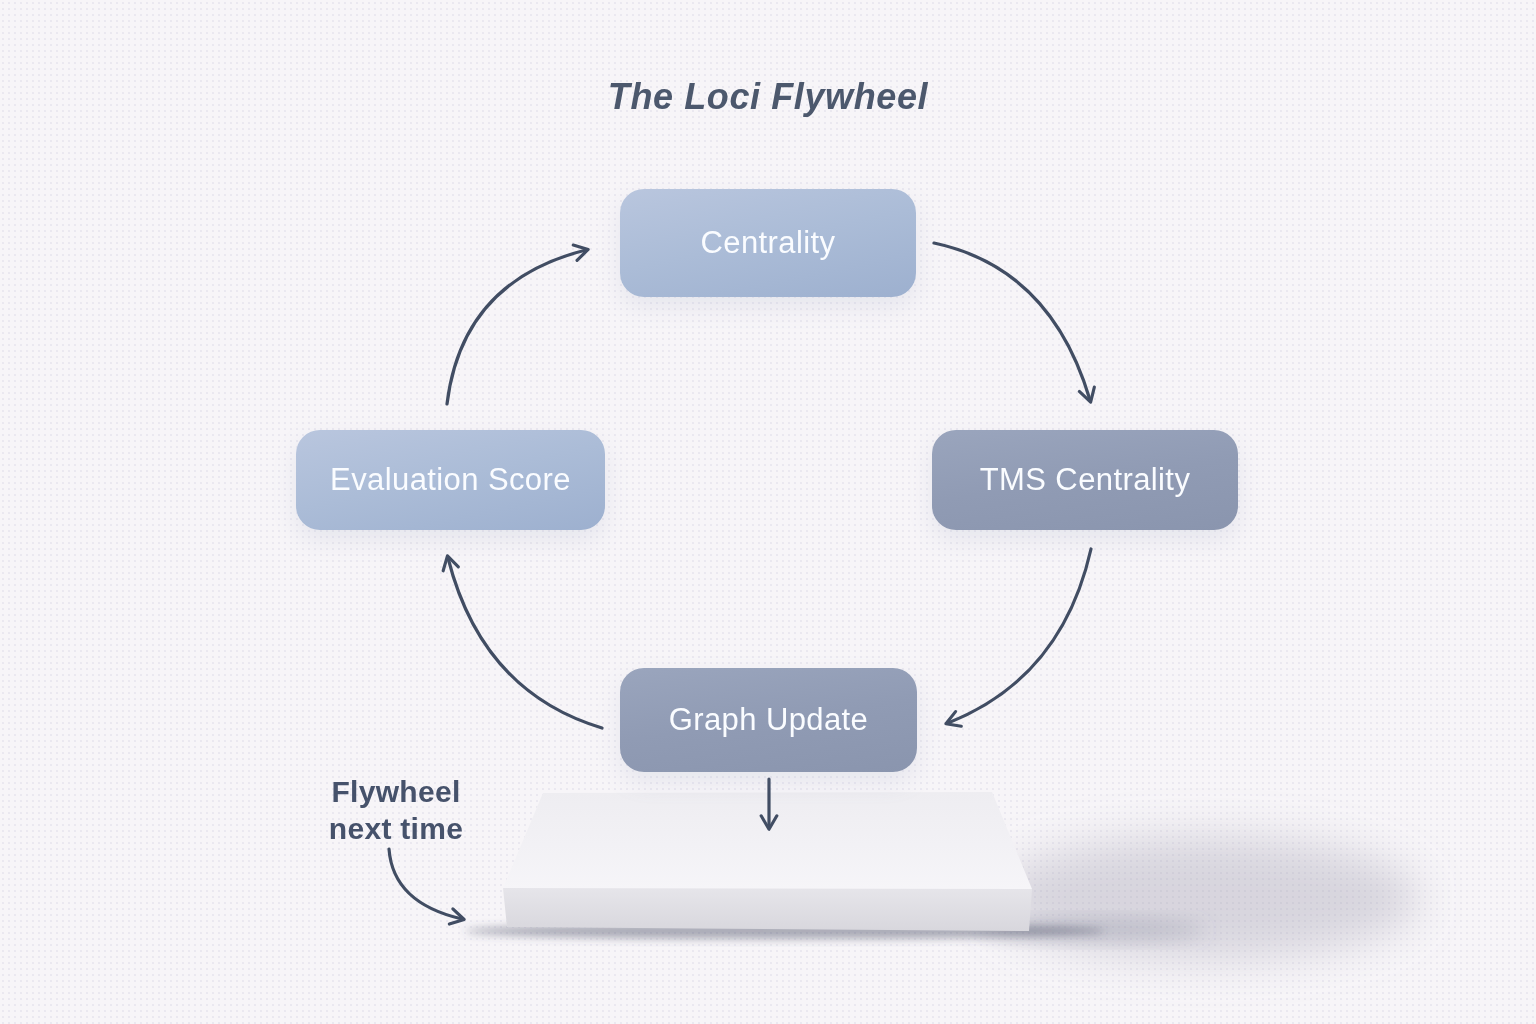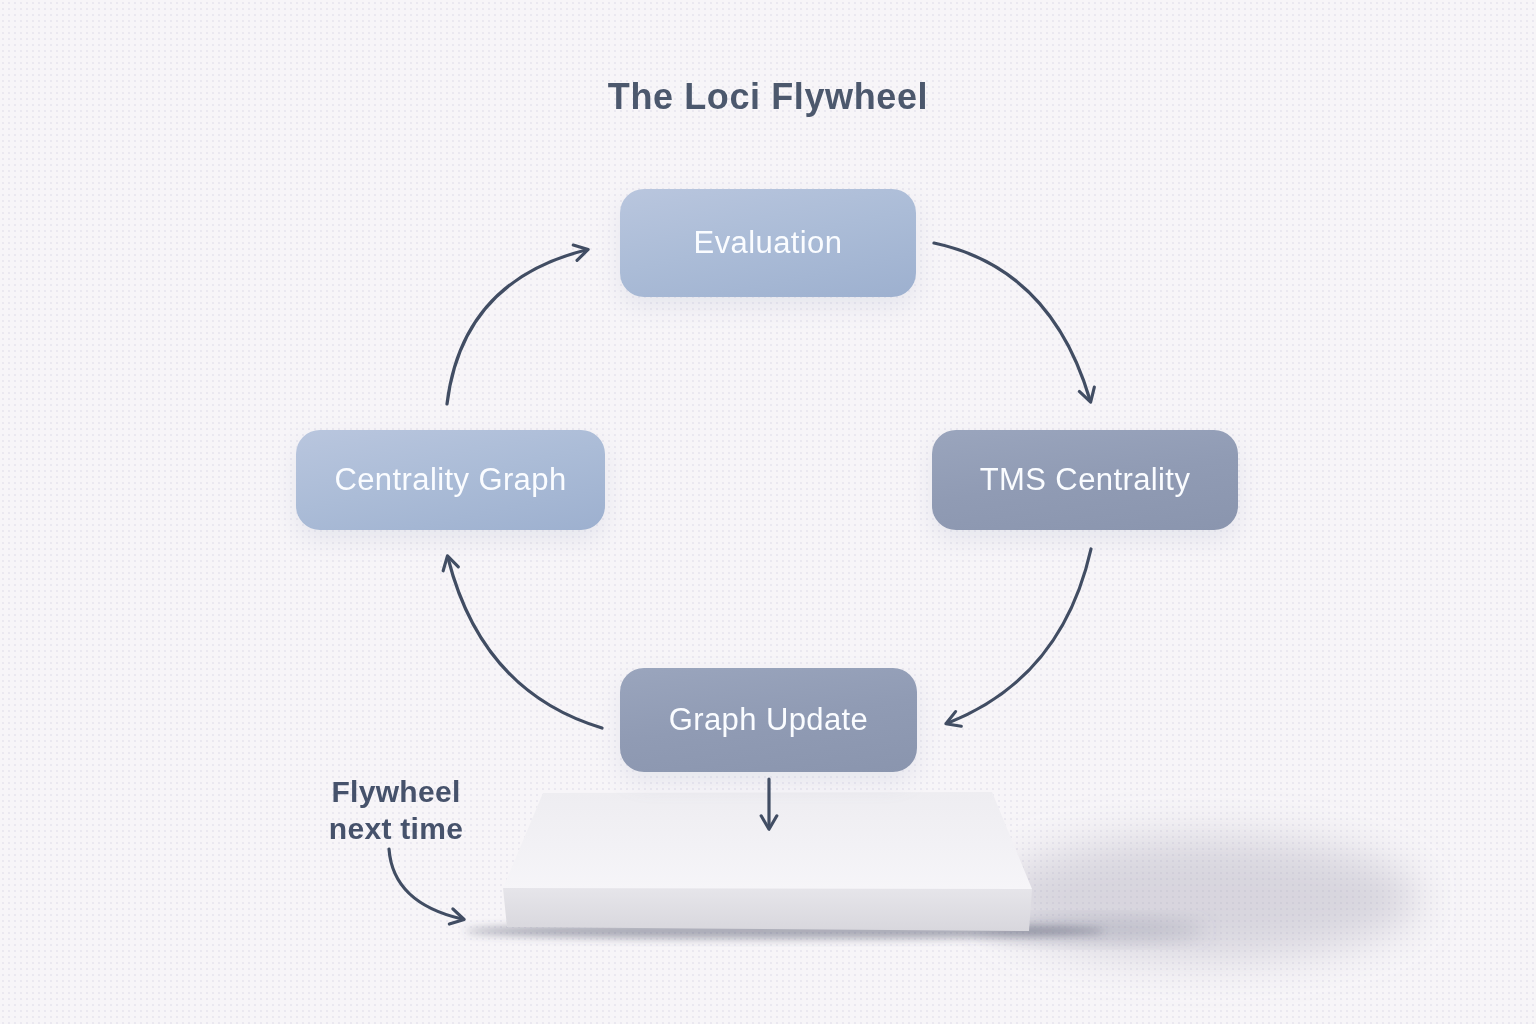--- a/index.html
+++ b/index.html
@@ -19,20 +19,21 @@
   .title {
     position: absolute;
     left: 0;
     right: 0;
     top: 76px;
     text-align: center;
     font-size: 36px;
     font-weight: 600;
     letter-spacing: 0.6px;
     color: var(--title-text, #4c586d);
+    font-style: italic;
   }
   .scene {
     position: absolute;
     left: 0;
     top: 0;
     width: 1536px;
     height: 1024px;
     display: block;
   }
   .node {
@@ -126,30 +127,30 @@
     <path class="arrow" d="M934,243 Q1051,268 1090,400" marker-end="url(#head)"></path>
     <path class="arrow" d="M1091,549 Q1062,678 948,723" marker-end="url(#head)"></path>
     <path class="arrow" d="M602,728 Q482,692 448,558" marker-end="url(#head)"></path>
 
     <path class="arrow" d="M769,779 L769,827" marker-end="url(#head)"></path>
 
     <path class="arrow" d="M389,849 Q393,903 462,919" marker-end="url(#head)"></path>
   </svg>
 
   <div class="node node-light" id="node-transaction">
-    <span>Evaluation</span>
+    <span>Centrality</span>
   </div>
   <div class="node node-dark" id="node-tms-evaluation">
     <span>TMS Centrality</span>
   </div>
   <div class="node node-dark" id="node-graph-update">
     <span>Graph Update</span>
   </div>
   <div class="node node-light" id="node-centrality-score">
-    <span>Centrality Graph</span>
+    <span>Evaluation Score</span>
   </div>
 
   <div class="annotation">
     <div>Flywheel</div>
     <div>next time</div>
   </div>
 
 </div>
 
 </body></html>

